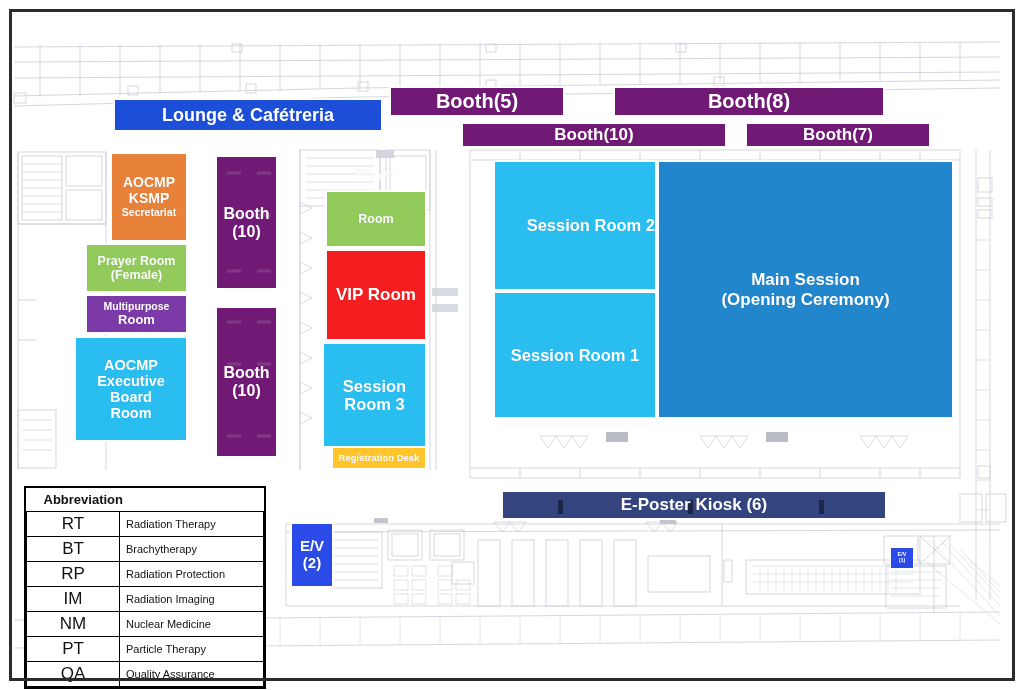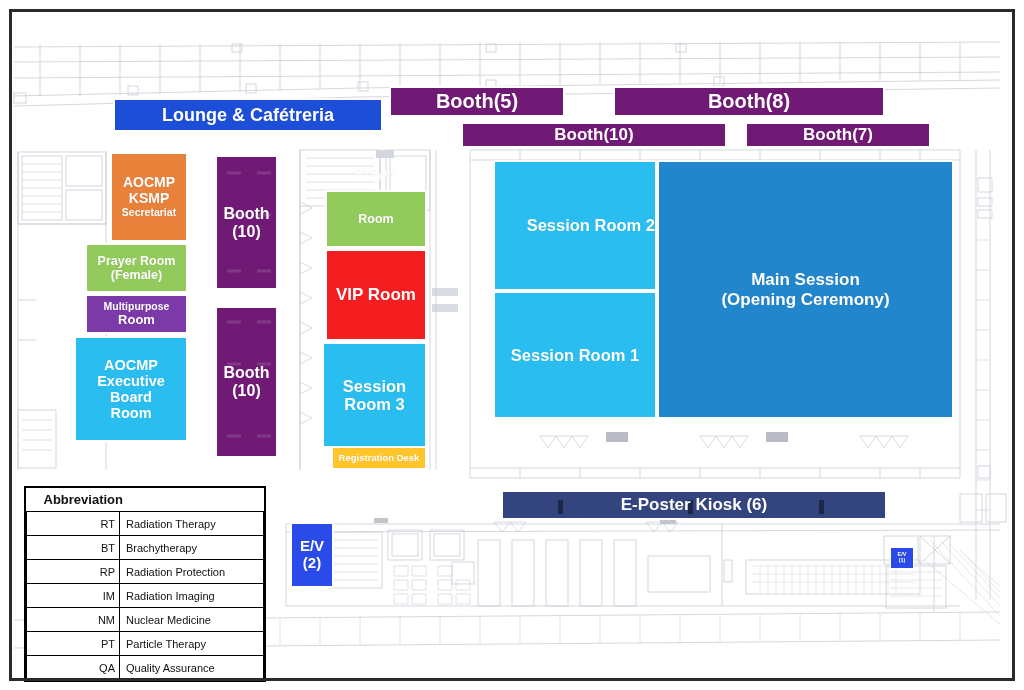--- a/index.html
+++ b/index.html
@@ -35,21 +35,21 @@
   .c-ev     {background:#2B4BE8;}
 
   
   .hatch{position:absolute;inset:0;z-index:-1;opacity:.13;pointer-events:none;}
 
   
   #abbr{position:absolute;left:24px;top:486px;width:242px;z-index:20;
         background:#ffffff;border:2px solid #000000;box-sizing:border-box;}
   #abbr table{border-collapse:collapse;width:100%;}
   #abbr td{border:1px solid #000000;font-size:11px;color:#111;padding:2px 4px;height:19px;}
-  #abbr td.code{width:84px;text-align:right;font-size:11px;}
+  #abbr td.code{width:84px;text-align:center;font-size:17px;}
   #abbr td.desc{text-align:left;padding-left:6px;}
   #abbr td.head{font-weight:bold;font-size:13px;text-align:left;padding-left:17px;border:none;}
   #abbr tr.headrow td{border-left:none;border-right:none;border-top:none;border-bottom:1px solid #000;}
 
   
   #ev-small{position:absolute;left:890px;top:547px;width:22px;height:20px;z-index:18;
             background:#2B4BE8;border:1px solid #fff;color:#fff;font-size:5.5px;
             display:flex;flex-direction:column;align-items:center;justify-content:center;
             line-height:1.05;font-weight:bold;}
 </style>

